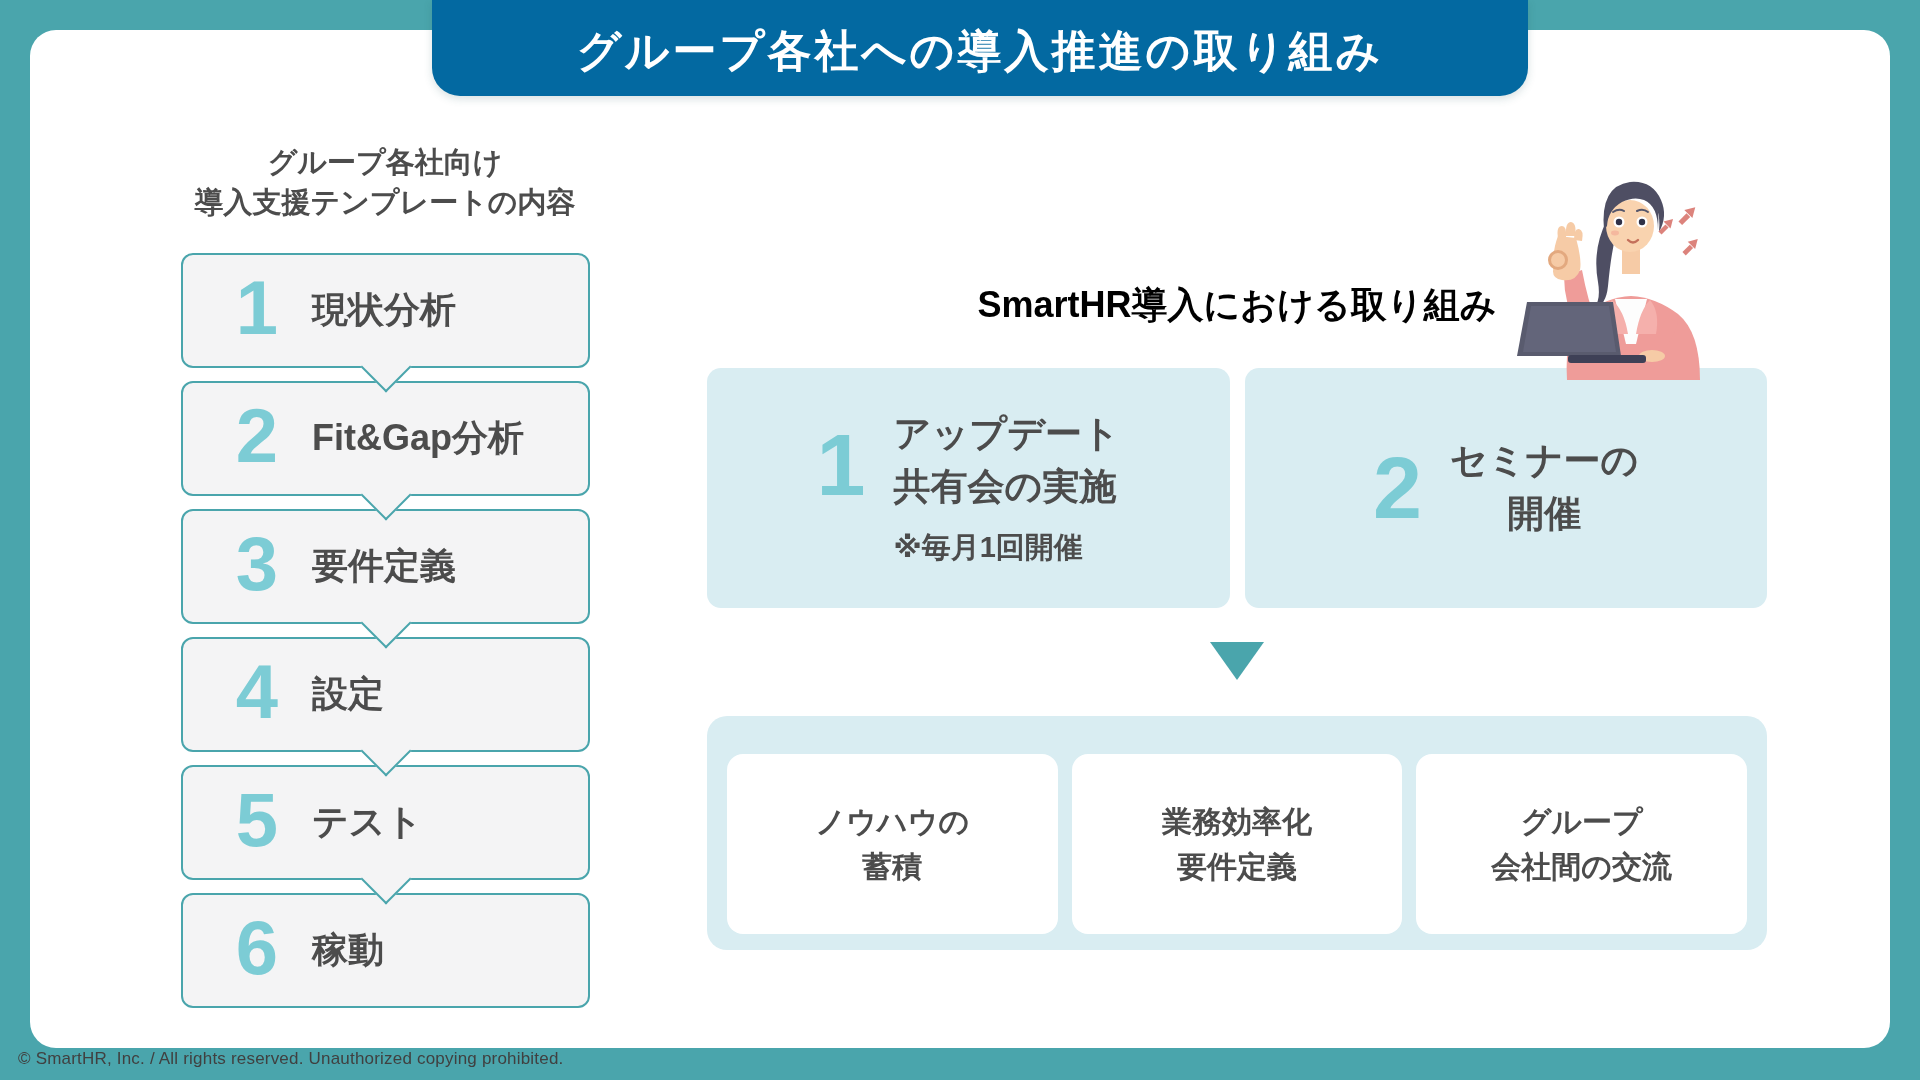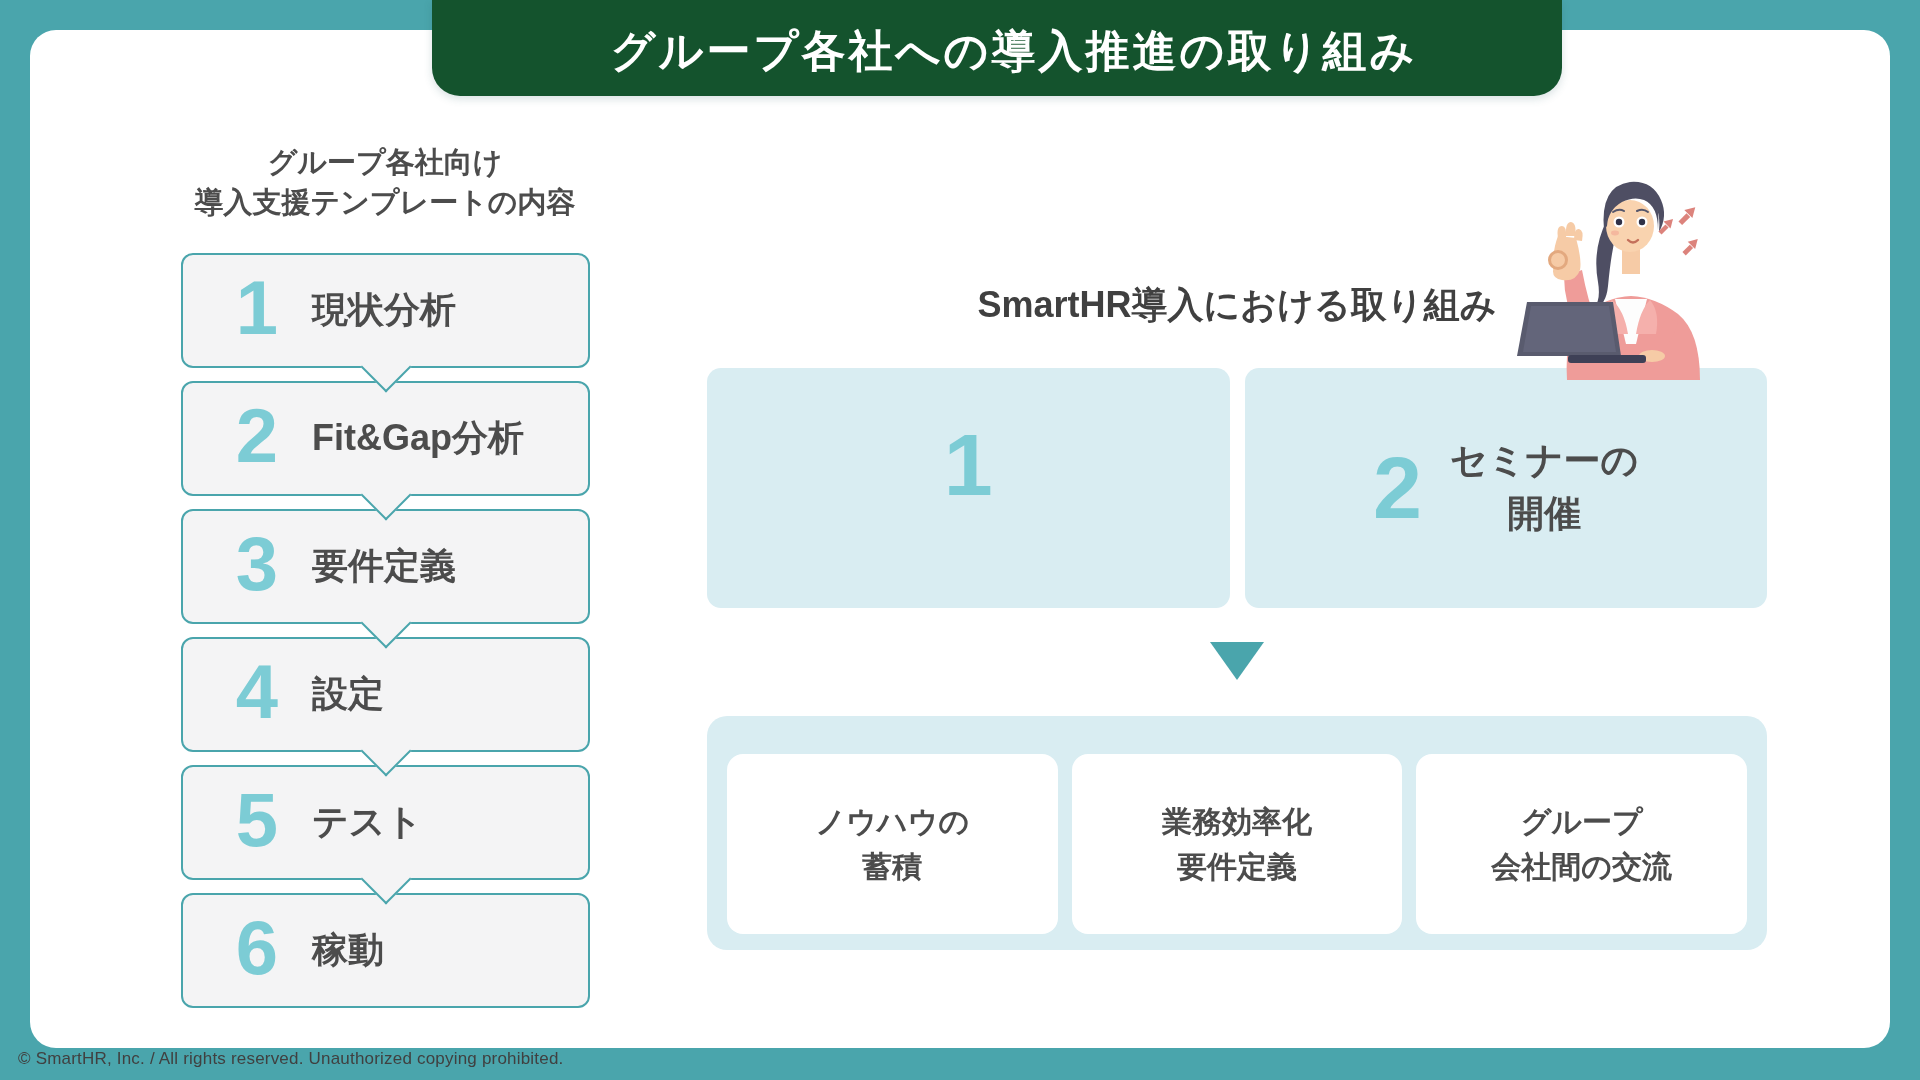--- a/index.html
+++ b/index.html
@@ -9,25 +9,24 @@
     font-family:"Liberation Sans","DejaVu Sans",sans-serif;
     color:#4C4C4C;
   }
   .card{
     position:absolute;left:30px;top:30px;width:1860px;height:1018px;
     background:#ffffff;border-radius:26px;
   }
   
   .banner{
     position:absolute;left:432px;top:0;width:1096px;height:96px;
-    background:#14532d;border-radius:0 0 28px 28px;
+    background:#0369a1;border-radius:0 0 28px 28px;
     display:flex;align-items:center;justify-content:center;
     box-shadow:0 3px 8px rgba(40,90,95,.18);
     z-index:3;
-    padding-left:34px;
   }
   .banner h1{
     margin:0;padding-top:6px;font-size:44px;font-weight:bold;color:#ffffff;
     letter-spacing:3px;white-space:nowrap;
   }
   
   .left-heading{
     position:absolute;left:160px;top:142px;width:450px;
     text-align:center;font-size:29px;font-weight:bold;line-height:1.38;
     color:#4C4C4C;z-index:2;
@@ -51,21 +50,21 @@
     position:absolute;left:50%;bottom:-19px;width:34px;height:34px;
     background:#F4F4F5;
     border-right:2px solid #4AA5AC;border-bottom:2px solid #4AA5AC;
     transform:translateX(-50%) rotate(45deg);
     z-index:2;
   }
   .step:last-child .tail{display:none;}
   
   .right-heading{
     position:absolute;left:707px;top:281px;width:1060px;
-    text-align:center;font-size:36px;font-weight:bold;color:#404040;z-index:2;
+    text-align:center;font-size:36px;font-weight:bold;color:#000000;z-index:2;
   }
   .initiatives{
     position:absolute;left:707px;top:368px;width:1060px;height:240px;
     display:flex;gap:15px;z-index:2;
   }
   .initiative{
     flex:1 1 0;background:#D9EDF2;border-radius:14px;
     display:flex;align-items:center;justify-content:center;gap:28px;
   }
   .initiative-number{
@@ -152,20 +151,25 @@
     <span class="step-label">稼動</span>
 
   </div>
 </div>
 
 <div class="right-heading">SmartHR導入における取り組み</div>
 
 <div class="initiatives">
   <div class="initiative">
     <span class="initiative-number raised">1</span>
+    <span class="initiative-text">
+      <span class="initiative-title">アップデート</span>
+      <span class="initiative-title">共有会の実施</span>
+      <span class="initiative-note">※毎月1回開催</span>
+    </span>
   </div>
   <div class="initiative">
     <span class="initiative-number">2</span>
     <span class="initiative-text">
       <span class="initiative-title centered">セミナーの</span>
       <span class="initiative-title centered">開催</span>
     </span>
   </div>
 </div>
 

